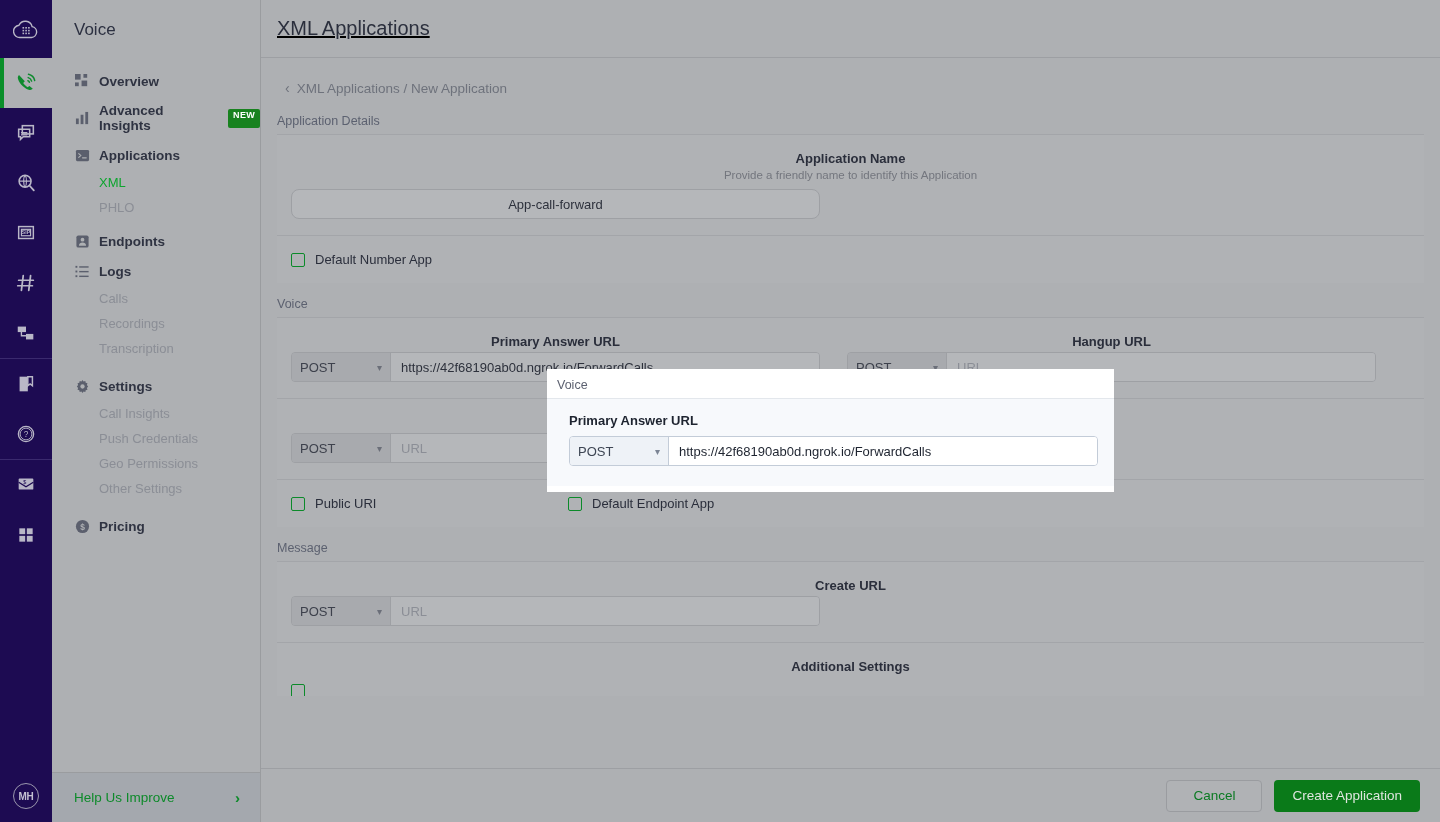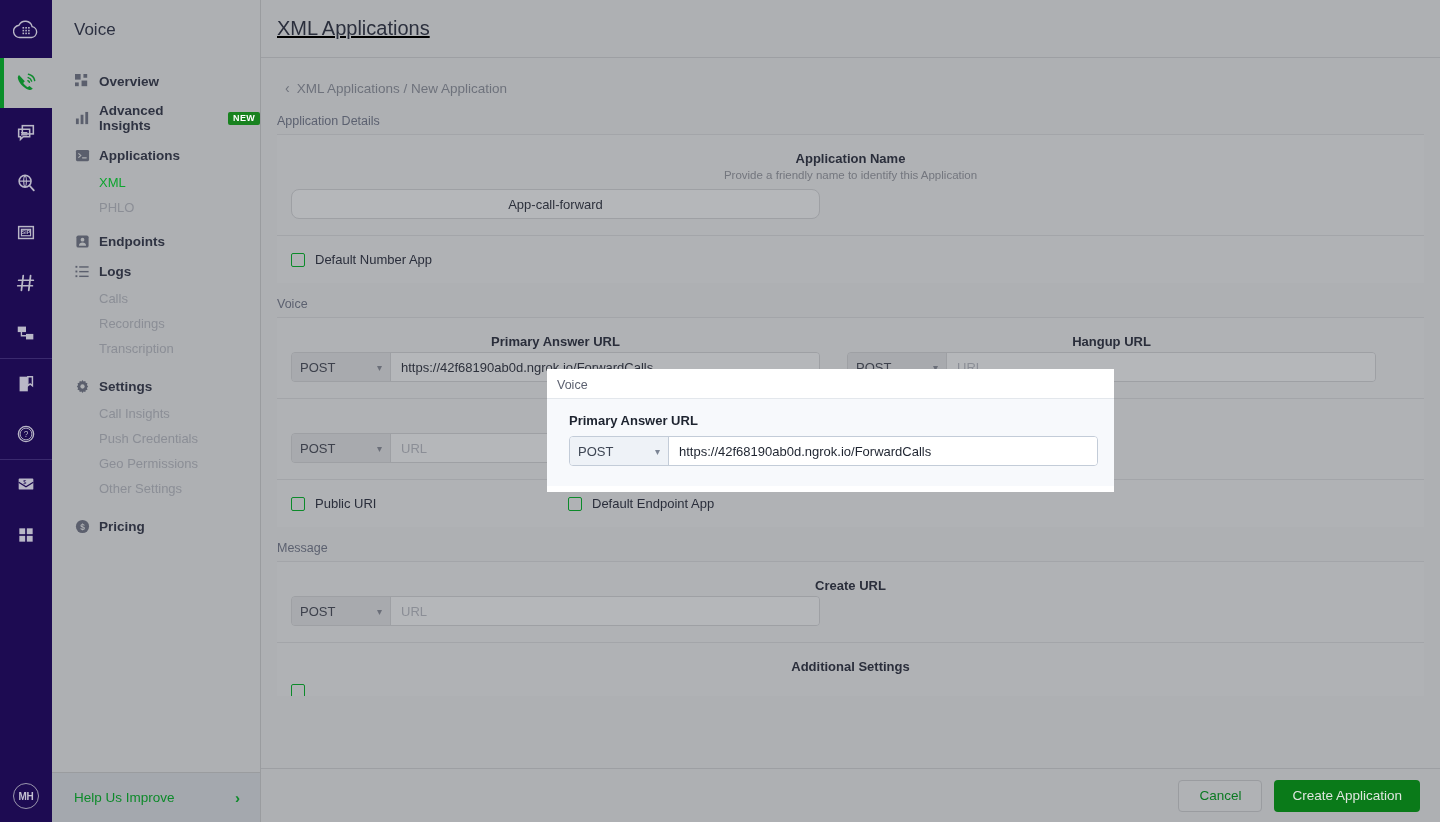--- a/index.html
+++ b/index.html
@@ -90,21 +90,21 @@
   }
   .nav-icon {
     width: 16px; height: 16px;
     display: inline-flex; align-items: center; justify-content: center;
     color: #5b5f6d;
     flex: 0 0 16px;
   }
   .badge-new {
     background: #18821f; color: #fff;
     font-size: 9px; font-weight: bold;
-    padding: 1px 5px 2px; border-radius: 2px;
+    padding: 1px 5px 8px; border-radius: 2px;
     letter-spacing: 0.3px;
     margin-left: 4px;
   }
   .nav-sub {
     padding: 5px 0 5px 47px;
     font-size: 13px;
     color: #8b8e96;
   }
   .nav-sub.active { color: #0da52f; }
   .sidebar-footer {
@@ -271,21 +271,21 @@
   .action-bar {
     height: 54px;
     border-top: 1px solid #9d9fa3;
     background: #aeb0b3;
     display: flex; align-items: center; justify-content: flex-end;
     padding-right: 20px; gap: 12px;
     position: relative;
     z-index: 1;
   }
   .btn-cancel {
-    width: 84px; height: 32px;
+    width: 96px; height: 32px;
     border: 1px solid #9a9ca0;
     background: #b0b2b5;
     border-radius: 4px;
     color: #0b7a22; font-size: 13.5px;
     font-family: "Liberation Sans", sans-serif;
     cursor: pointer;
   }
   .btn-primary {
     height: 32px; padding: 0 18px;
     background: #0a7a19;

